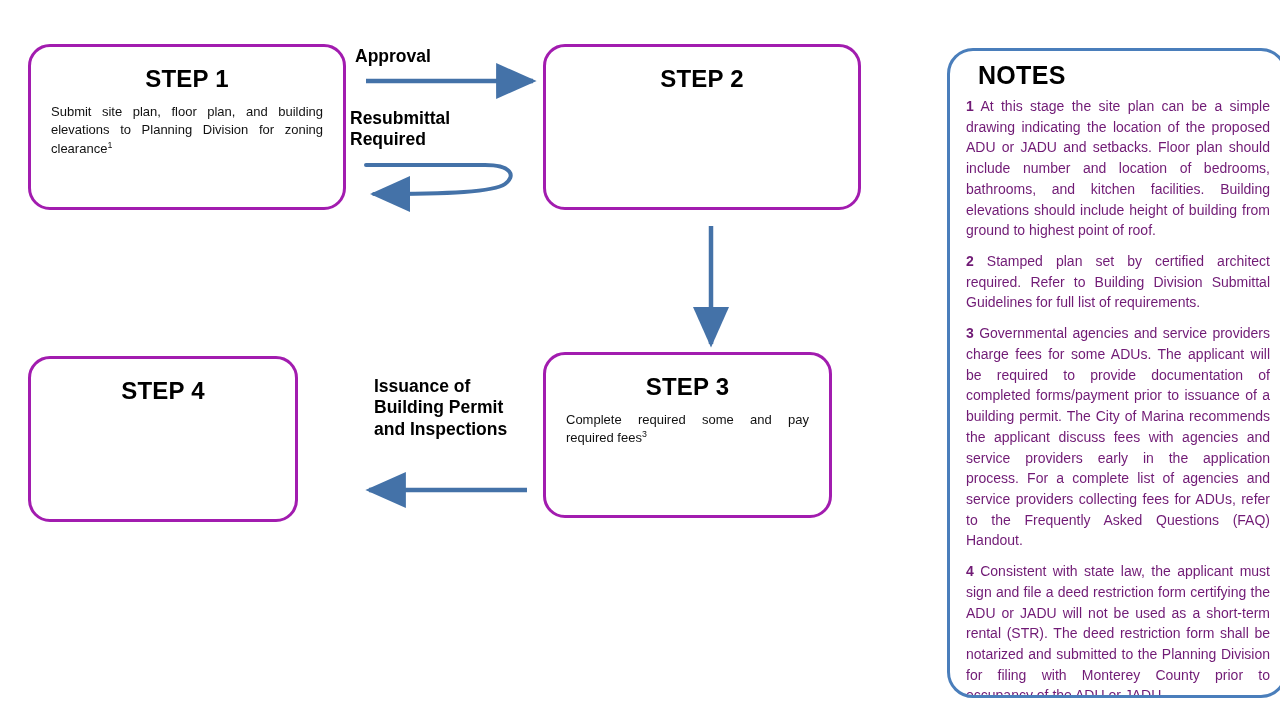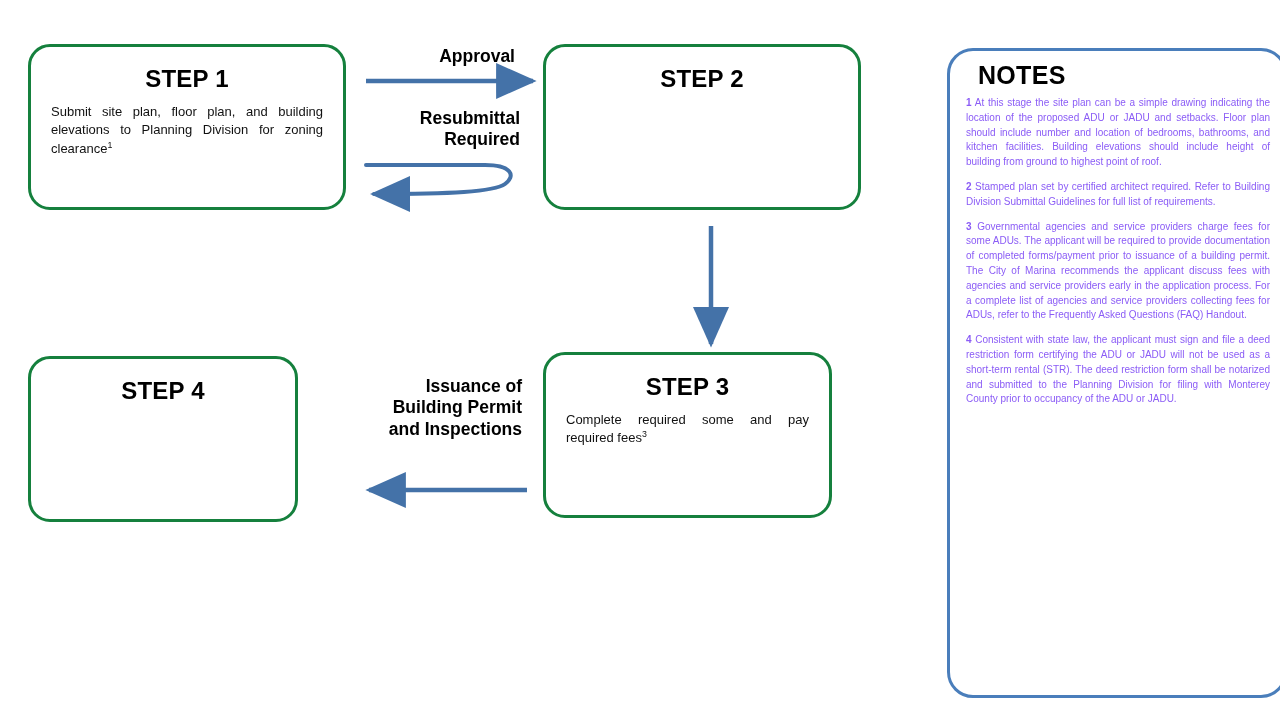--- a/index.html
+++ b/index.html
@@ -19,21 +19,21 @@
     position: absolute;
     left: 0; top: 0;
     width: 1280px;
     height: 720px;
   }
 
   
   .step-box {
     position: absolute;
     box-sizing: border-box;
-    border: 3px solid #15803d;
+    border: 3px solid #a21caf;
     border-radius: 22px;
     background: #ffffff;
     padding: 12px 20px 10px 20px;
   }
   .step-title {
     text-align: center;
     font-weight: bold;
     font-size: 24px;
     letter-spacing: 0.2px;
     line-height: 1.15;
@@ -72,38 +72,38 @@
     padding: 8px 14px 10px 16px;
     overflow: hidden;
   }
   .notes-title {
     font-size: 25px;
     font-weight: bold;
     margin: 2px 0 6px 12px;
     letter-spacing: 0.3px;
   }
   .note-item {
-    font-size: 10px;
+    font-size: 14px;
     line-height: 1.48;
     text-align: justify;
     text-justify: inter-word;
     margin: 0 0 10px 0;
-    color: #8b5cf6;
+    color: #701a75;
   }
   .note-item .note-num {
     font-weight: bold;
   }
 
   
   .conn-label {
     position: absolute;
     font-weight: bold;
     font-size: 17.5px;
     line-height: 1.22;
-    text-align: right;
+    text-align: left;
     color: #000;
   }
   #label-approval     { left: 355px; top: 46px;  width: 160px; }
   #label-resubmittal  { left: 350px; top: 108px; width: 170px; }
   #label-issuance     { left: 374px; top: 376px; width: 148px; }
 
   
   #arrows {
     position: absolute;
     left: 0; top: 0;

